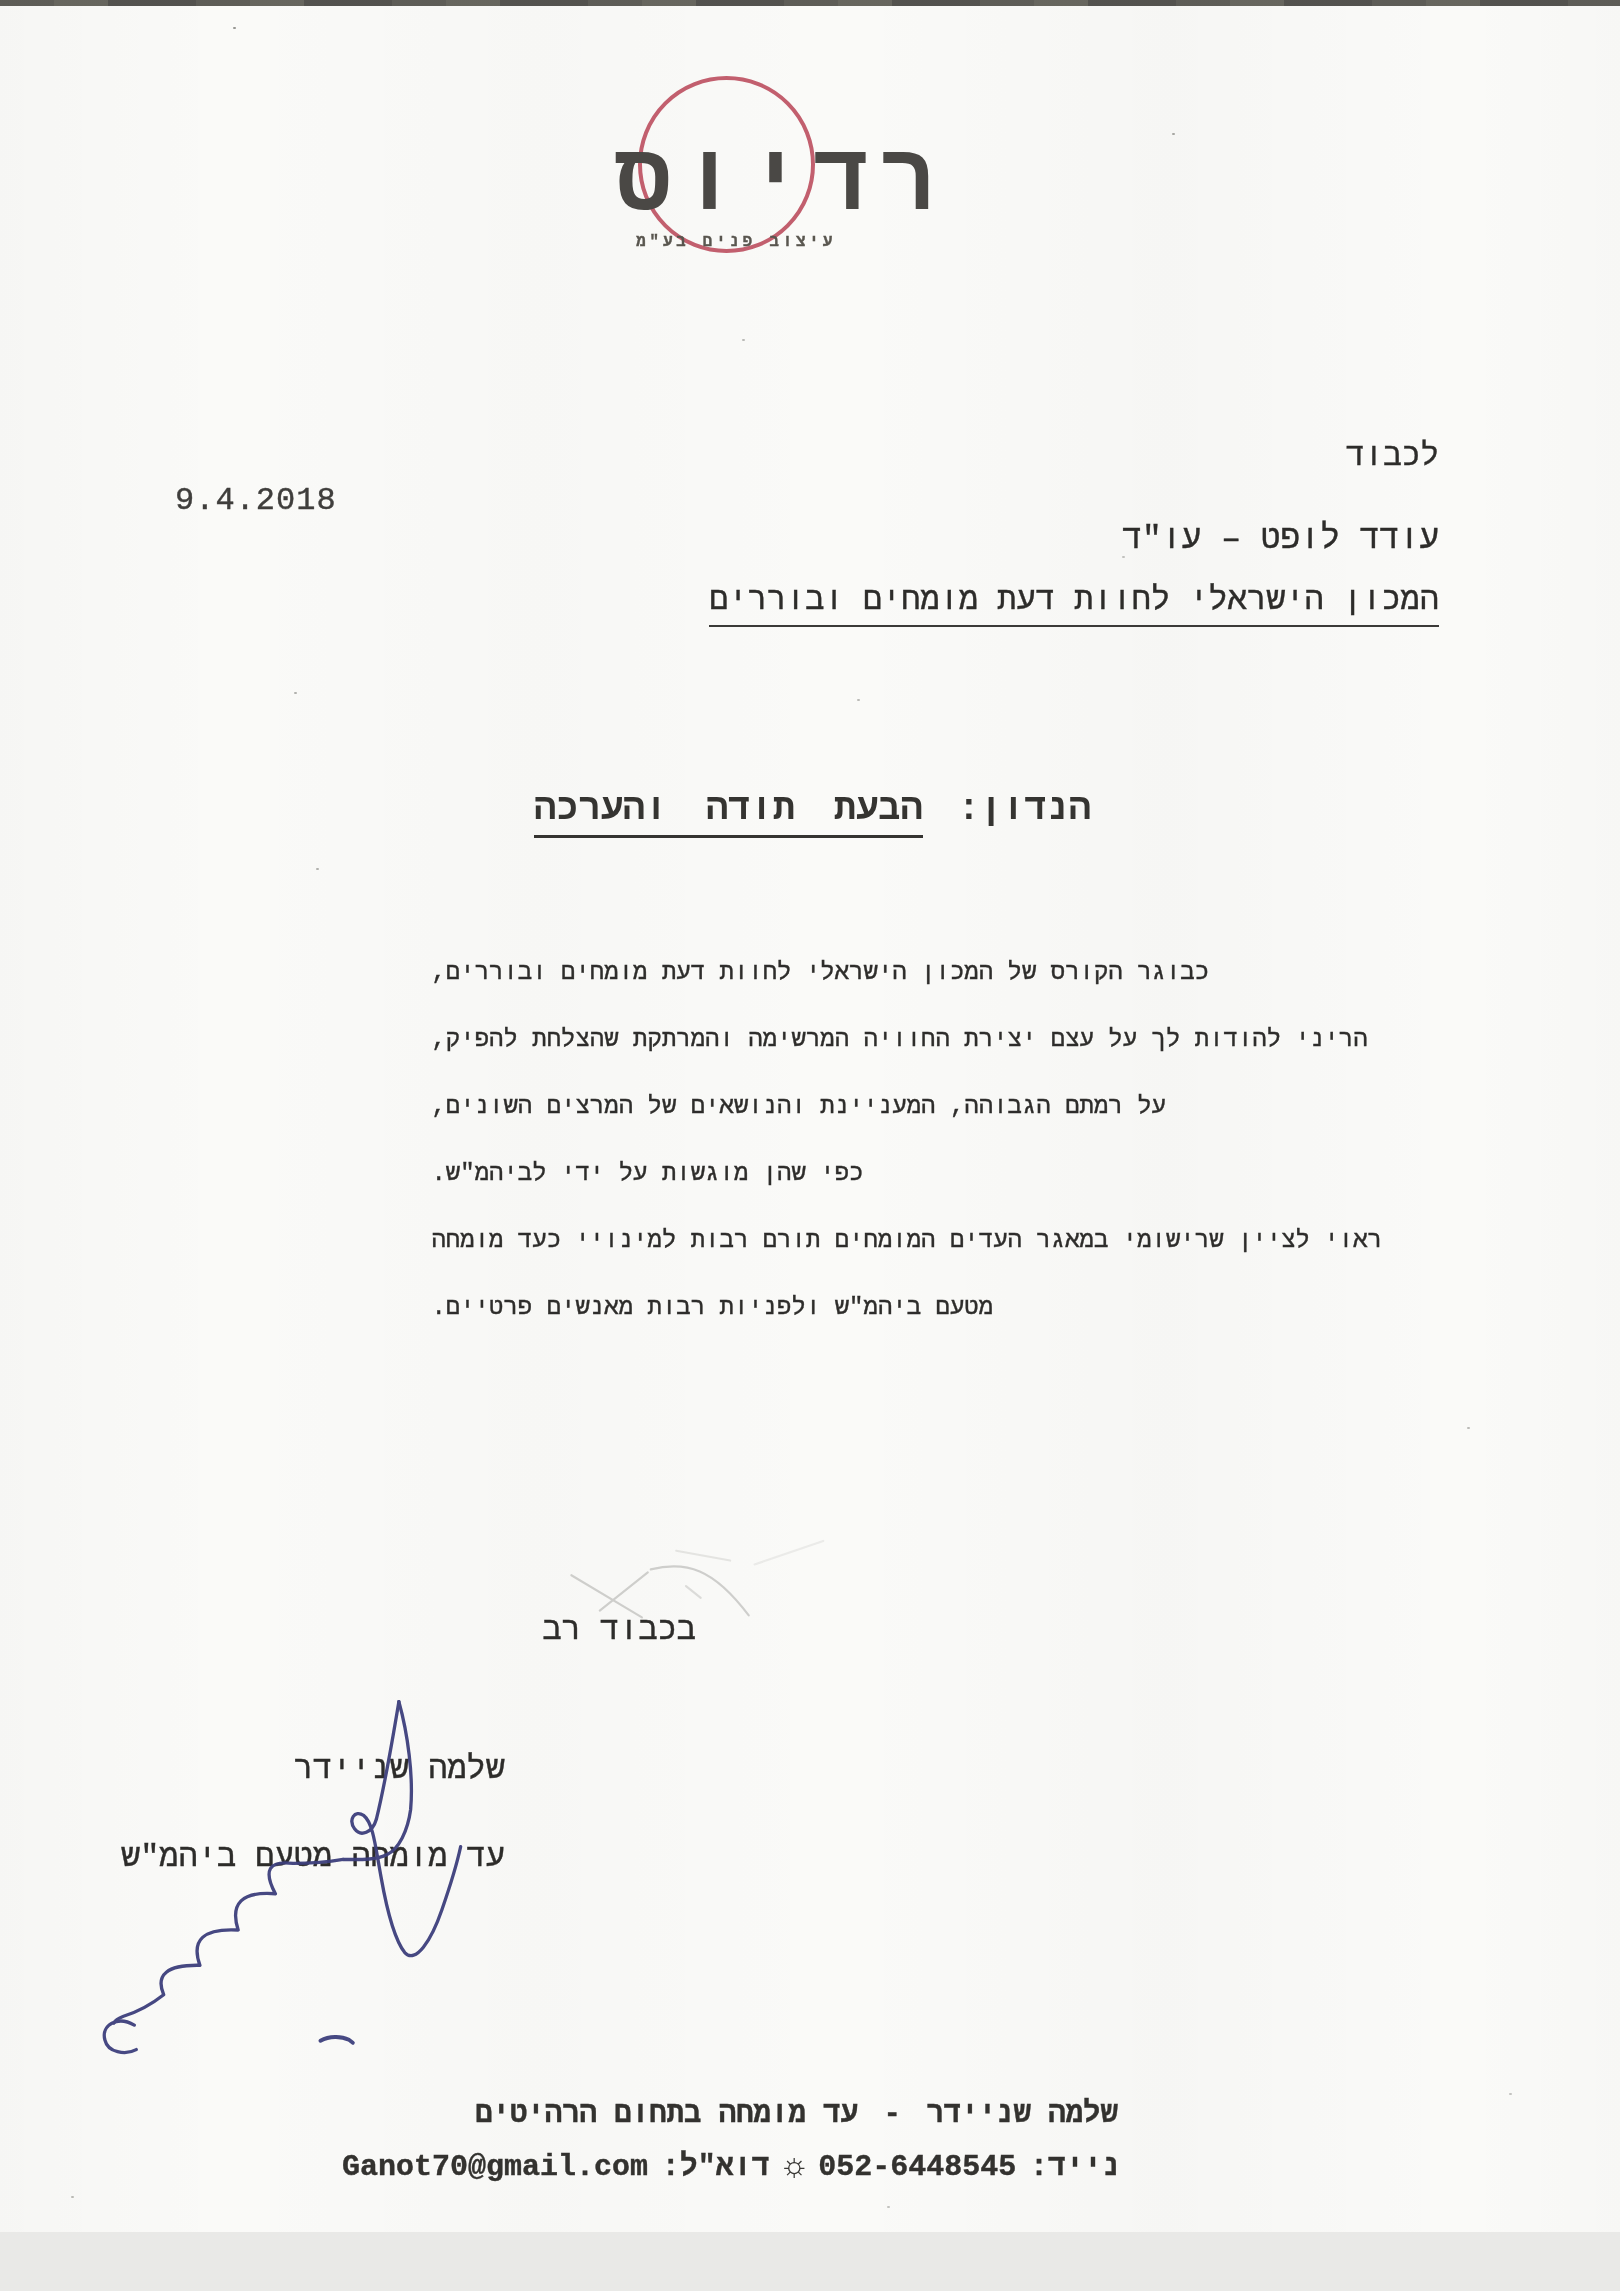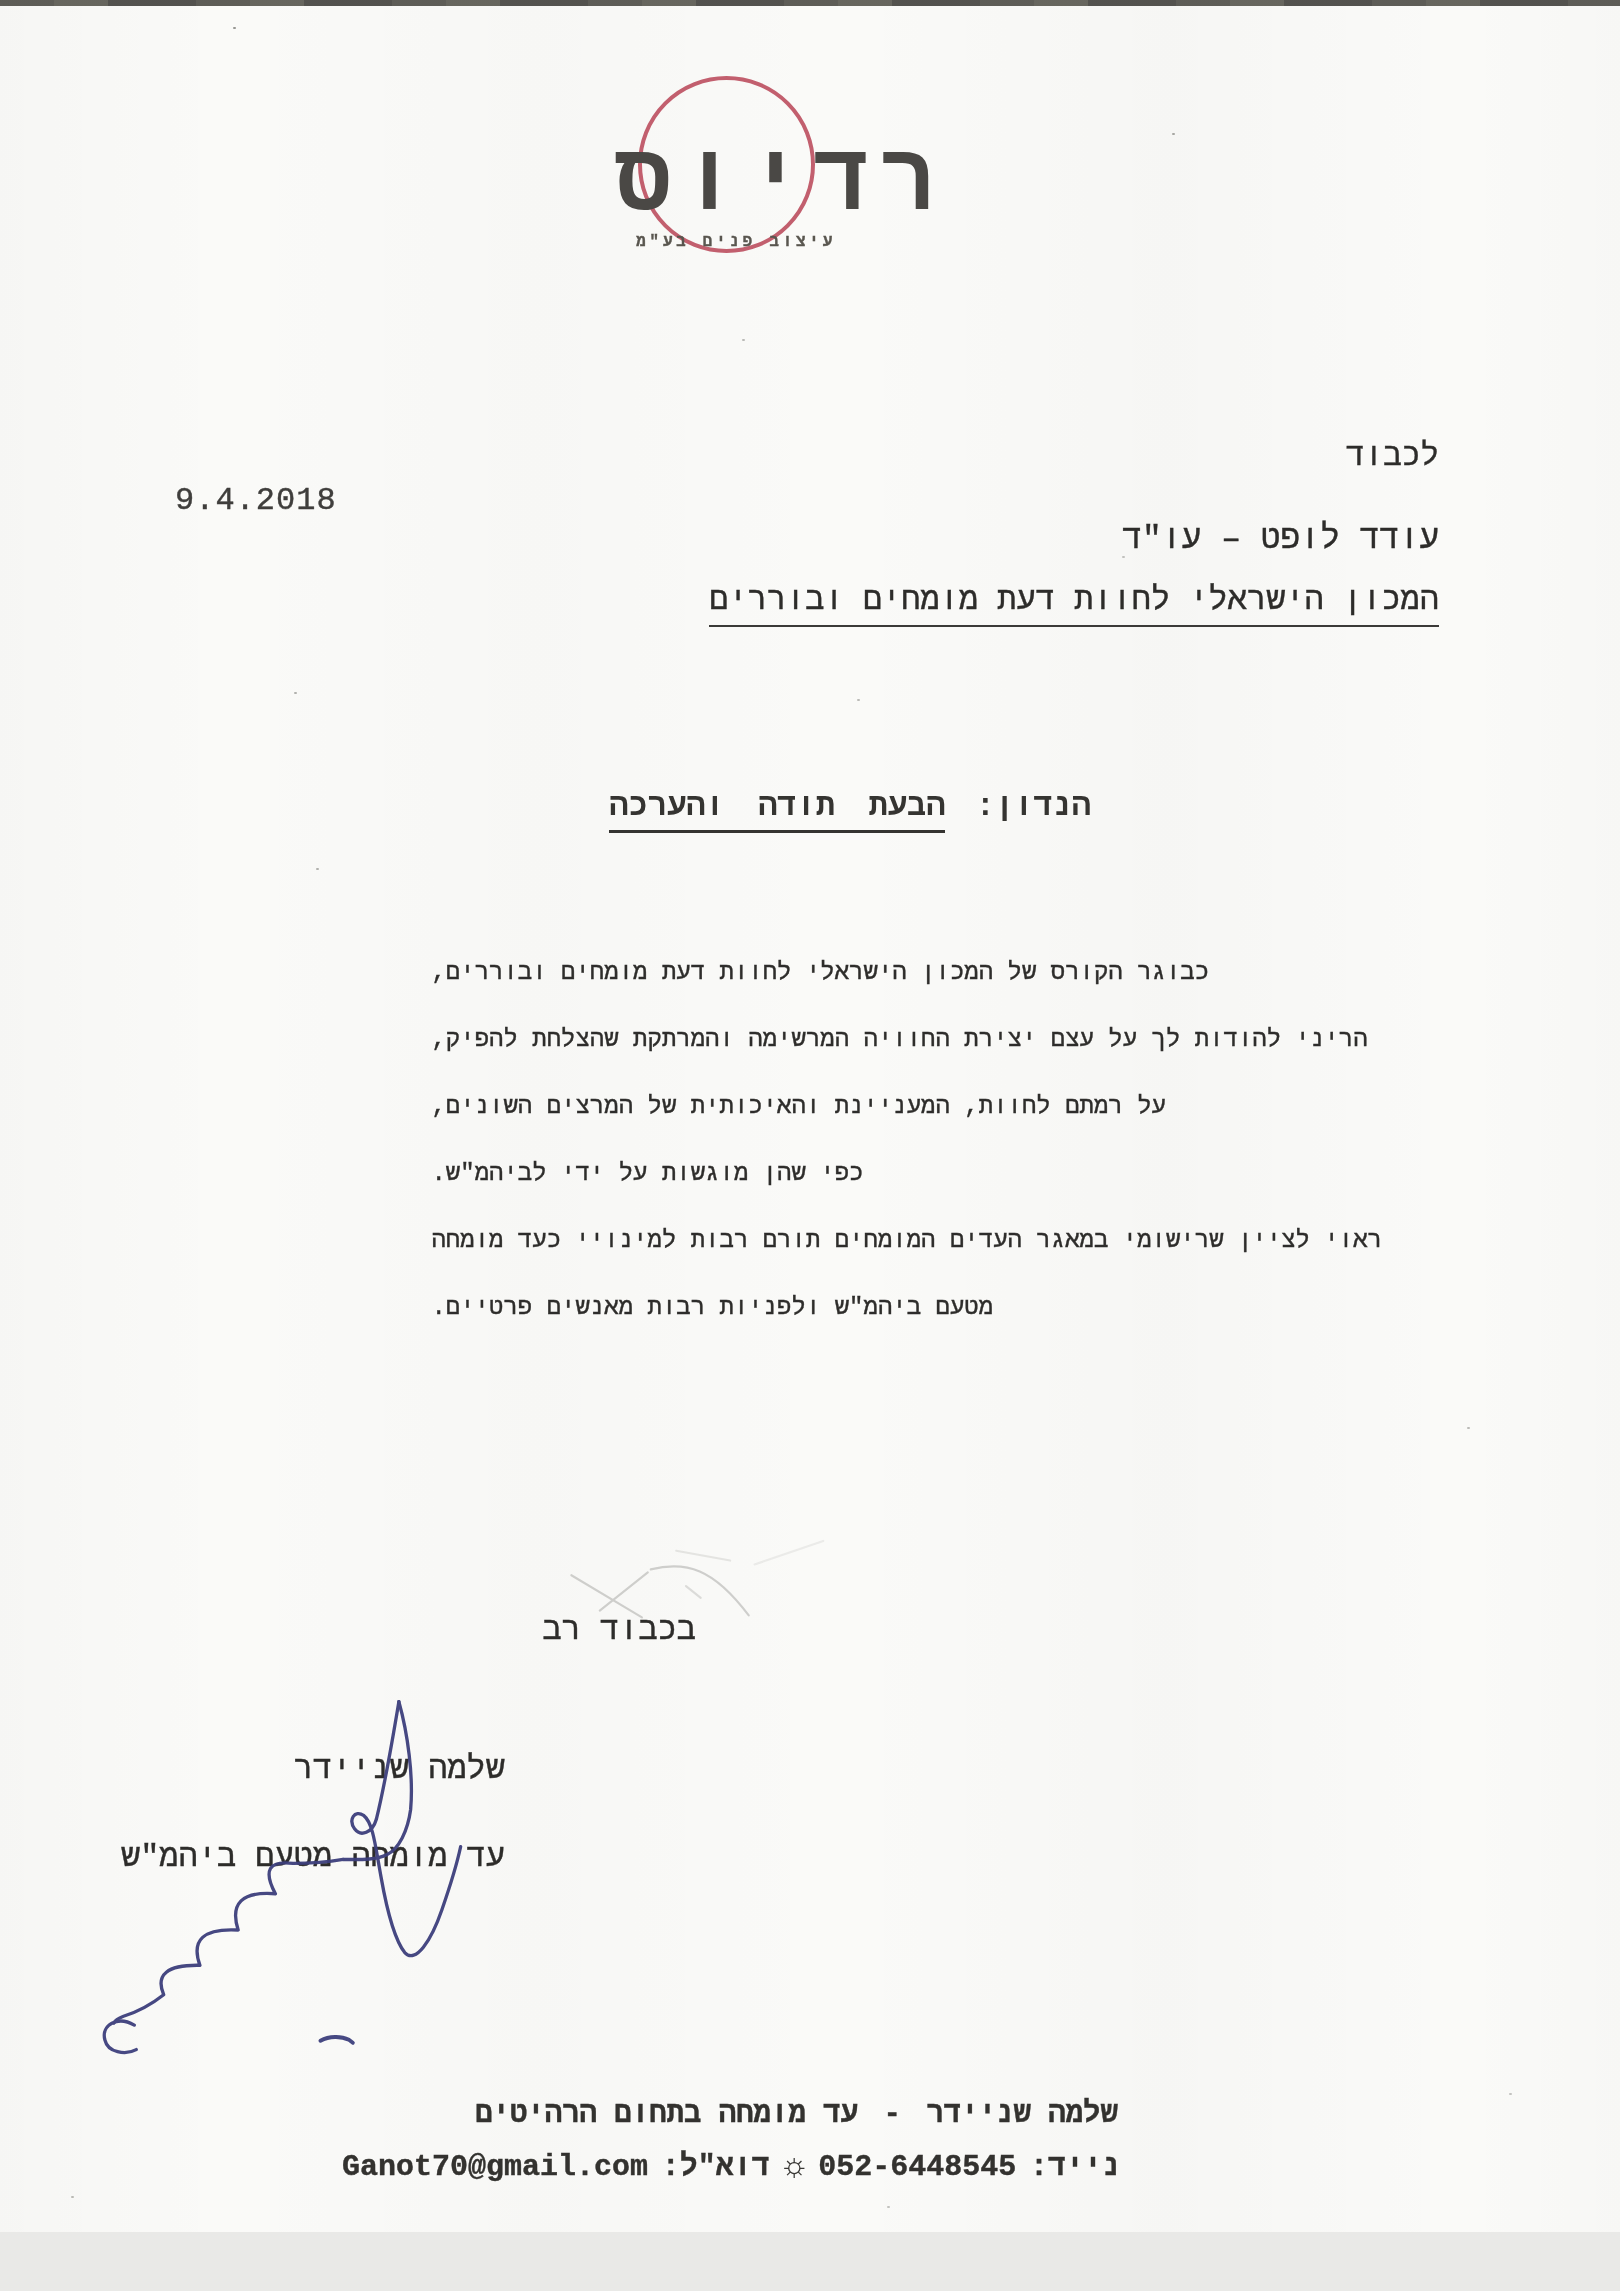--- a/index.html
+++ b/index.html
@@ -64,21 +64,21 @@
 
   .date{left:155px;top:482px;font-size:32px;color:#3f3e3c;letter-spacing:1px;margin-left:20px;}
 
   .addr-salutation{right:181px;top:439px;font-size:31px;}
   .addr-name{right:181px;top:521px;font-size:33px;}
   .addr-org{
     right:181px;top:582px;font-size:32px;
     border-bottom:2.9px solid #3b3a38;padding-bottom:5.9px;
   }
 
-  .subject{right:529px;top:788px;font-size:32px;font-weight:bold;color:#353431;}
+  .subject{right:529px;top:788px;font-size:37px;font-weight:bold;color:#353431;}
   .subject-title{
     border-bottom:3.9px solid #353431;padding-bottom:4.9px;
     word-spacing:.45em;margin-right:.35em;display:inline-block;
   }
 
   .body-block{right:238px;top:939px;text-align:left;font-size:24px;line-height:67px;color:#2e2d2b;}
   .body-line{white-space:nowrap;}
 
   .valediction{right:924px;top:1612px;font-size:32px;}
   .signer-name{right:1115px;top:1751px;font-size:32px;}
@@ -115,21 +115,21 @@
   <div class="abs addr-org rtl txt">המכון הישראלי לחוות דעת מומחים ובוררים</div>
 
   <div class="abs subject rtl">
     <span>הנדון:</span>
     <span class="subject-title">הבעת תודה והערכה</span>
   </div>
 
   <div class="abs body-block rtl">
     <div class="body-line txt">כבוגר הקורס של המכון הישראלי לחוות דעת מומחים ובוררים,</div>
     <div class="body-line txt">הריני להודות לך על עצם יצירת החוויה המרשימה והמרתקת שהצלחת להפיק,</div>
-    <div class="body-line txt">על רמתם לחוות, המעניינת והאיכותית של המרצים השונים,</div>
+    <div class="body-line txt">על רמתם הגבוהה, המעניינת והנושאים של המרצים השונים,</div>
     <div class="body-line txt">כפי שהן מוגשות על ידי לביהמ"ש.</div>
     <div class="body-line txt">ראוי לציין שרישומי במאגר העדים המומחים תורם רבות למינויי כעד מומחה</div>
     <div class="body-line txt">מטעם ביהמ"ש ולפניות רבות מאנשים פרטיים.</div>
   </div>
 
   <div class="abs valediction rtl txt">בכבוד רב</div>
   <div class="abs signer-name rtl txt">שלמה שניידר</div>
   <div class="abs signer-title rtl txt">עד מומחה מטעם ביהמ"ש</div>
 
   <svg class="abs ink-layer" viewBox="0 0 1653 2338">

